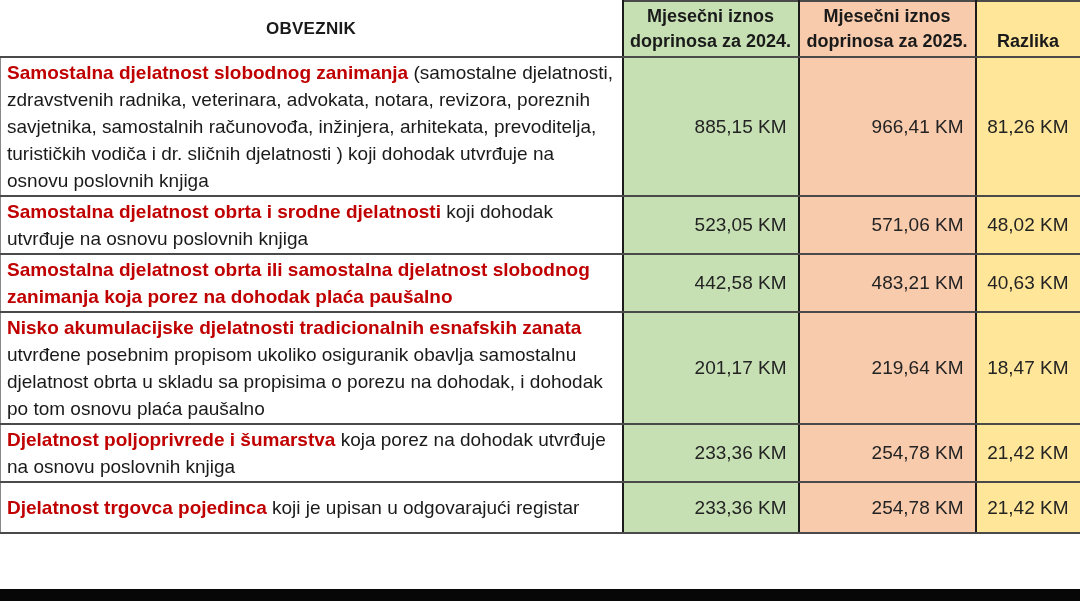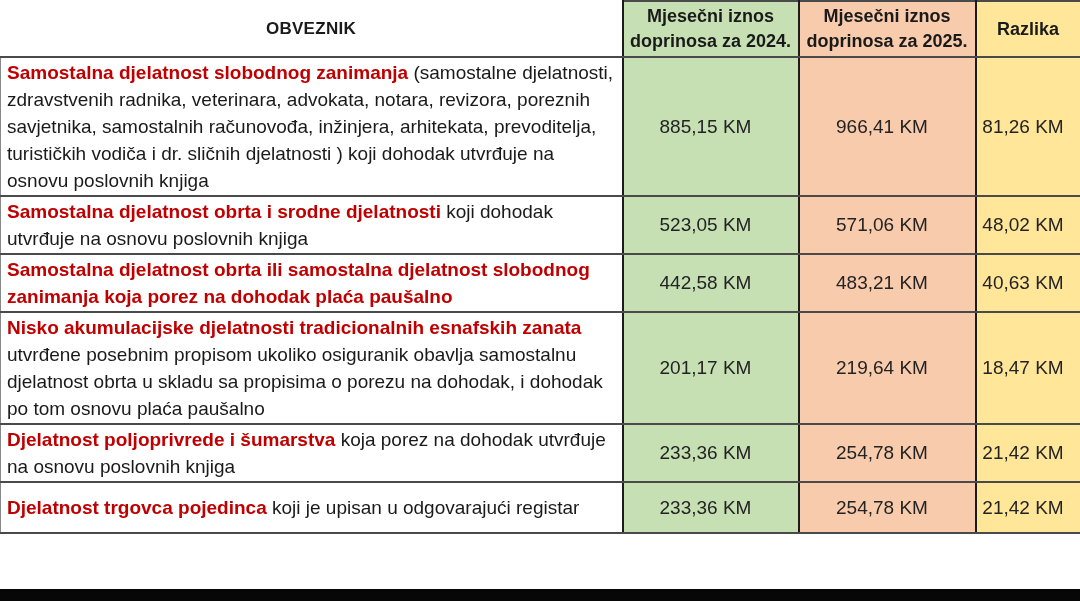--- a/index.html
+++ b/index.html
@@ -48,38 +48,38 @@
     background:#ffffff;
     font-size:17px;
     letter-spacing:0.3px;
     border-top:none;border-left:none;
   }
   th.h-2024{background:var(--green);}
   th.h-2025{background:var(--salmon);}
   th.h-diff{
     background:var(--yellow);
     vertical-align:bottom;
-    padding-bottom:14px;
+    padding-bottom:2px;
   }
   td.label-cell{
     background:#ffffff;
     text-align:left;
     vertical-align:middle;
     font-size:19px;
     line-height:27px;
     color:#1a1a1a;
     padding:1px 4px 1px 6px;
     border-left:1px solid #888;
   }
   td .red-seg{
     color:var(--red);
     font-weight:bold;
   }
   td.num{
-    text-align:center;
+    text-align:right;
     vertical-align:middle;
     font-size:19px;
     color:#232323;
     padding-right:11px;
   }
   td.c2024{background:var(--green);}
   td.c2025{background:var(--salmon);}
   td.cdiff{background:var(--yellow);}
   
   thead tr{height:54px;}

